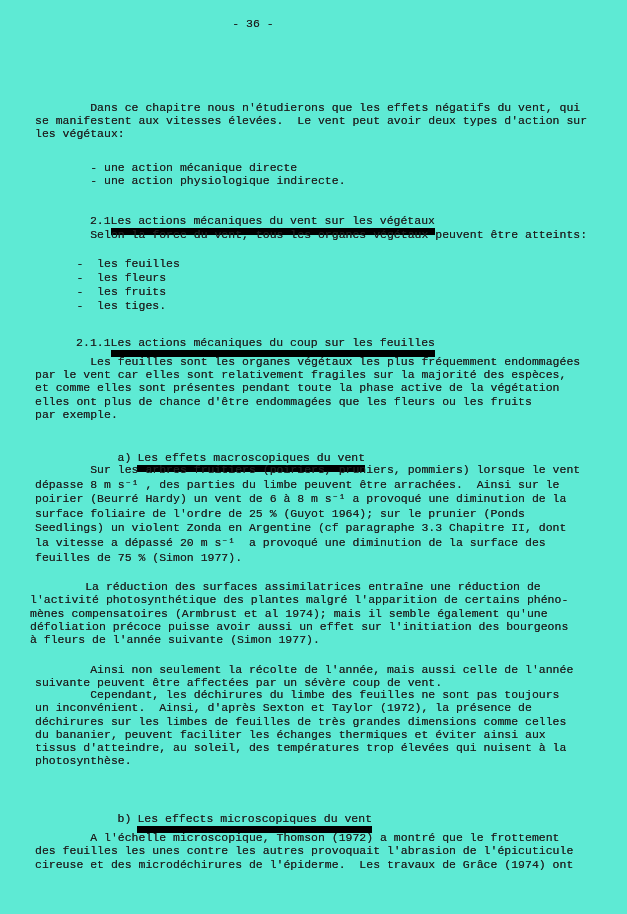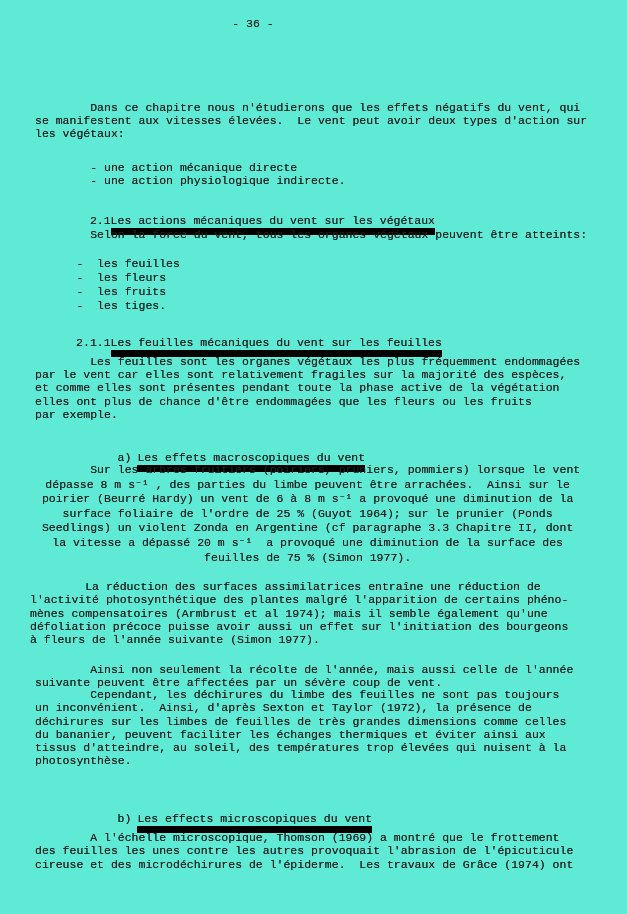--- a/index.html
+++ b/index.html
@@ -39,21 +39,21 @@
     padding-bottom: 1px;
   }
   .subheading .indent {
     display: inline-block;
     width: 55px;
   }
   .subheading .prefix {
     margin-right: 6px;
   }
   .lh14  { line-height: 14px; }
-  .lh146 { line-height: 14.6px; text-align: center; }
+  .lh146 { line-height: 14.6px; }
   .lh133 { line-height: 13.3px; }
 </style>
 </head>
 <body>
 
 <div class="page">
 
   <div class="tw page-num">- 36 -</div>
 
   <div class="tw" style="top:101px; left:35px;">        Dans ce chapitre nous n'étudierons que les effets négatifs du vent, qui
@@ -68,21 +68,21 @@
   </div>
 
   <div class="tw" style="top:228px; left:35px;">        Selon la force du vent, tous les organes végétaux peuvent être atteints:</div>
 
   <div class="tw lh14" style="top:257px; left:35px;">      -  les feuilles
       -  les fleurs
       -  les fruits
       -  les tiges.</div>
 
   <div class="tw heading" style="top:323px; left:35px;">
-    <span class="num">2.1.1</span><span class="u">Les feuilles mécaniques du vent sur les feuilles</span>
+    <span class="num">2.1.1</span><span class="u">Les actions mécaniques du coup sur les feuilles</span>
   </div>
 
   <div class="tw" style="top:355px; left:35px;">        Les feuilles sont les organes végétaux les plus fréquemment endommagées
 par le vent car elles sont relativement fragiles sur la majorité des espèces,
 et comme elles sont présentes pendant toute la phase active de la végétation
 elles ont plus de chance d'être endommagées que les fleurs ou les fruits
 par exemple.</div>
 
   <div class="tw subheading" style="top:438px; left:35px;">
     <span class="indent"></span><span class="prefix">a)</span><span class="u">Les effets macroscopiques du vent</span>
@@ -109,17 +109,17 @@
 un inconvénient.  Ainsi, d'après Sexton et Taylor (1972), la présence de
 déchirures sur les limbes de feuilles de très grandes dimensions comme celles
 du bananier, peuvent faciliter les échanges thermiques et éviter ainsi aux
 tissus d'atteindre, au soleil, des températures trop élevées qui nuisent à la
 photosynthèse.</div>
 
   <div class="tw subheading" style="top:799px; left:35px;">
     <span class="indent"></span><span class="prefix">b)</span><span class="u">Les effects microscopiques du vent</span>
   </div>
 
-  <div class="tw lh133" style="top:831px; left:35px;">        A l'échelle microscopique, Thomson (1969) a montré que le frottement
+  <div class="tw lh133" style="top:831px; left:35px;">        A l'échelle microscopique, Thomson (1972) a montré que le frottement
 des feuilles les unes contre les autres provoquait l'abrasion de l'épicuticule
 cireuse et des microdéchirures de l'épiderme.  Les travaux de Grâce (1974) ont</div>
 
 </div>
 
 </body></html>

